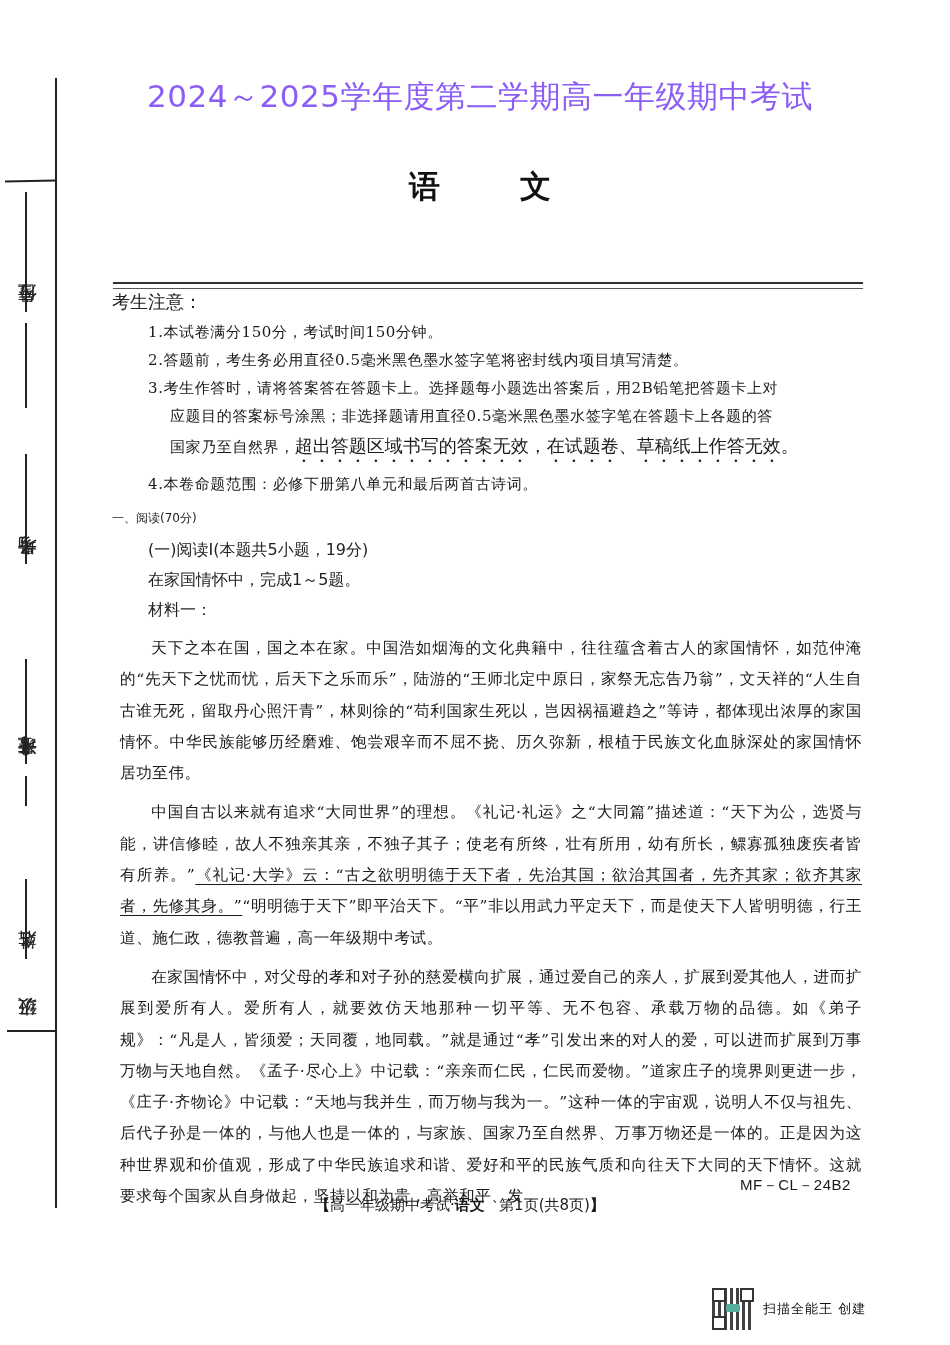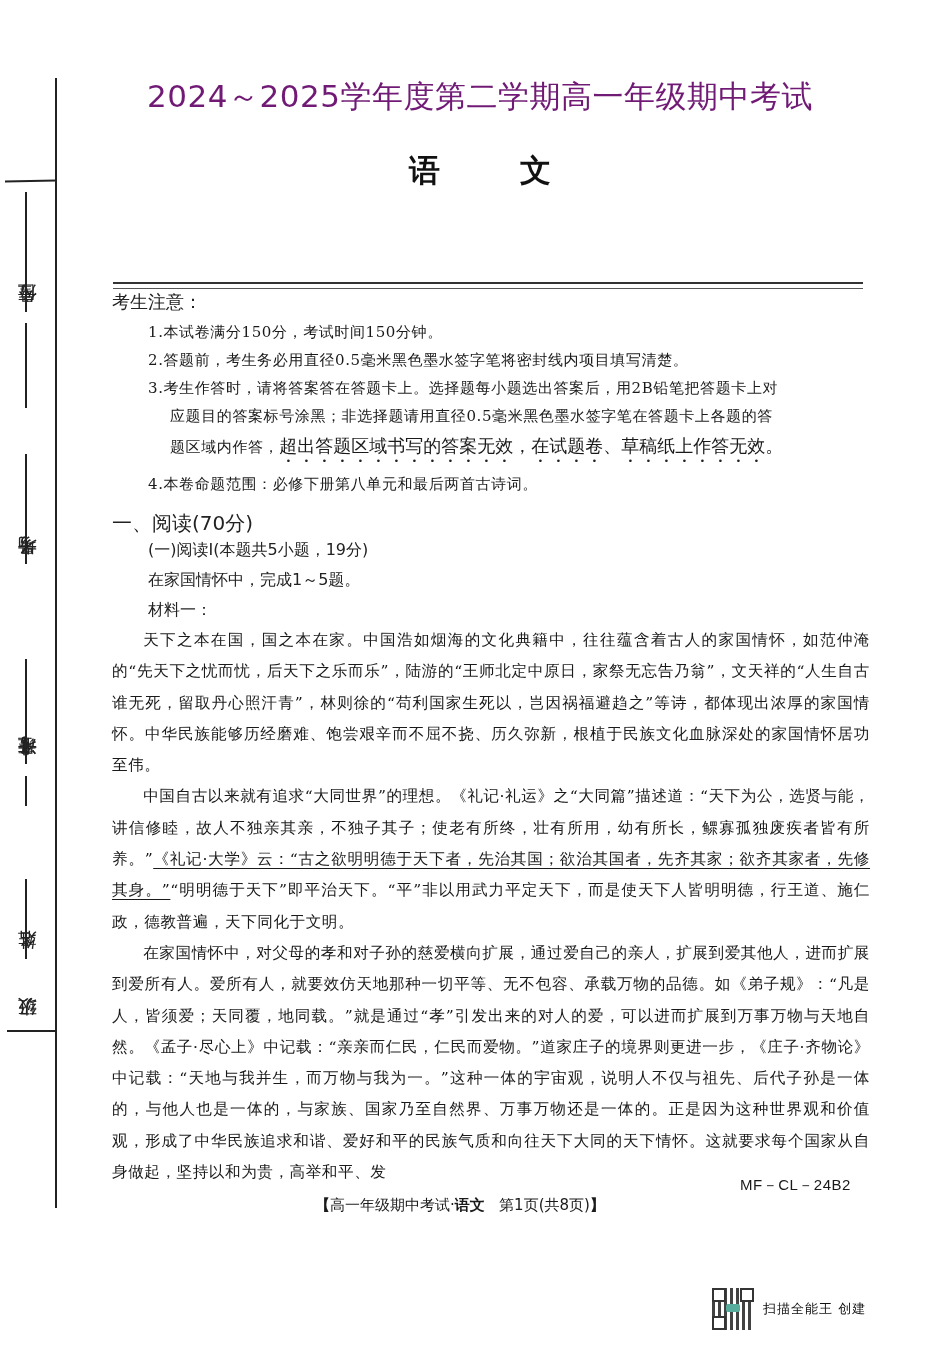--- a/index.html
+++ b/index.html
@@ -28,24 +28,24 @@
     display: flex; align-items: center;
   }
   .bind-blank {
     display: inline-block; width: 2px; background: #222; margin: 4px 0;
   }
 
   
   .title {
     position: absolute; left: 100px; top: 76px; width: 760px; text-align: center;
     font-family: "DejaVu Sans", "Liberation Sans", sans-serif;
-    font-size: 31px; letter-spacing: 0.5px; color: #701a75; font-weight: normal;
+    font-size: 31px; letter-spacing: 0.5px; color: #8b5cf6; font-weight: normal;
   }
   .subject {
-    position: absolute; left: 100px; top: 150px; width: 760px; text-align: center;
+    position: absolute; left: 100px; top: 166px; width: 760px; text-align: center;
     font-family: "DejaVu Sans", "Liberation Sans", sans-serif;
     font-size: 31px; font-weight: bold; color: #111; letter-spacing: 0;
   }
   .subject span { display: inline-block; margin: 0 40px; }
   .rule {
     position: absolute; left: 113px; top: 282px; width: 750px; height: 4px;
     border-top: 2px solid #333; border-bottom: 1px solid #555;
   }
 
   
@@ -64,33 +64,33 @@
     font-family: "DejaVu Sans", "Liberation Sans", sans-serif;
     font-size: 18px; letter-spacing: 0;
     text-emphasis: dot #222; -webkit-text-emphasis: dot #222;
     text-emphasis-position: under right; margin-top: 39px; -webkit-text-emphasis-position: under;
   }
 
   
   .section-head {
     position: absolute; left: 112px; top: 510px;
     font-family: "DejaVu Sans", "Liberation Sans", sans-serif;
-    font-size: 20px; color: #222;
+    font-size: 12px; color: #222;
   }
   .sub-head {
     position: absolute; left: 148px;
     font-family: "DejaVu Sans", "Liberation Sans", sans-serif;
     font-size: 16px; color: #222;
   }
   .body-text {
     position: absolute; left: 112px; top: 625px; width: 758px;
     font-size: 15.6px; line-height: 31.3px; color: #1a1a1a;
     text-align: justify; letter-spacing: 0.55px;
   }
-  .body-text p { margin: 0; text-indent: 2em; }
+  .body-text p { margin: 8px; text-indent: 2em; }
   .ul { text-decoration: underline; text-underline-offset: 4px; text-decoration-thickness: 1px; }
 
   
   .footer {
     position: absolute; left: 100px; top: 1176px; width: 810px;
     font-size: 15px; color: #1a1a1a;
   }
   .footer-left {
     position: absolute; left: 215px; top: 0;
     font-family: "DejaVu Sans", "Liberation Sans", sans-serif;
@@ -160,33 +160,33 @@
 </div>
 <div class="rule"></div>
 
 <div class="notice-head">考生注意：</div>
 <div class="notice-list">
   <div class="notice-item">1.本试卷满分150分，考试时间150分钟。</div>
   <div class="notice-item">2.答题前，考生务必用直径0.5毫米黑色墨水签字笔将密封线内项目填写清楚。</div>
   <div class="notice-item">
     <span>3.考生作答时，请将答案答在答题卡上。选择题每小题选出答案后，用2B铅笔把答题卡上对</span>
     <span class="cont">应题目的答案标号涂黑；非选择题请用直径0.5毫米黑色墨水签字笔在答题卡上各题的答</span>
-    <span class="cont" style="line-height:32px;"><span>题区域内作答，</span><span class="emph">超出答题区域书写的答案无效，在试题卷、草稿纸上作答无效。</span></span>
+    <span class="cont" style="line-height:32px;"><span>国家乃至自然界，</span><span class="emph">超出答题区域书写的答案无效，在试题卷、草稿纸上作答无效。</span></span>
   </div>
   <div class="notice-item" style="margin-top:4px;">4.本卷命题范围：必修下册第八单元和最后两首古诗词。</div>
 </div>
 
 <div class="section-head">一、阅读(70分)</div>
 <div class="sub-head" style="top:540px;">(一)阅读Ⅰ(本题共5小题，19分)</div>
 <div class="sub-head" style="top:570px;">在家国情怀中，完成1～5题。</div>
 <div class="sub-head" style="top:600px;">材料一：</div>
 
 <div class="body-text">
   <p>天下之本在国，国之本在家。中国浩如烟海的文化典籍中，往往蕴含着古人的家国情怀，如范仲淹的“先天下之忧而忧，后天下之乐而乐”，陆游的“王师北定中原日，家祭无忘告乃翁”，文天祥的“人生自古谁无死，留取丹心照汗青”，林则徐的“苟利国家生死以，岂因祸福避趋之”等诗，都体现出浓厚的家国情怀。中华民族能够历经磨难、饱尝艰辛而不屈不挠、历久弥新，根植于民族文化血脉深处的家国情怀居功至伟。</p>
-  <p><span>中国自古以来就有追求“大同世界”的理想。《礼记·礼运》之“大同篇”描述道：“天下为公，选贤与能，讲信修睦，故人不独亲其亲，不独子其子；使老有所终，壮有所用，幼有所长，鳏寡孤独废疾者皆有所养。”</span><span class="ul">《礼记·大学》云：“古之欲明明德于天下者，先治其国；欲治其国者，先齐其家；欲齐其家者，先修其身。”</span><span>“明明德于天下”即平治天下。“平”非以用武力平定天下，而是使天下人皆明明德，行王道、施仁政，德教普遍，天下同化于文明。</span></p>
+  <p><span>中国自古以来就有追求“大同世界”的理想。《礼记·礼运》之“大同篇”描述道：“天下为公，选贤与能，讲信修睦，故人不独亲其亲，不独子其子；使老有所终，壮有所用，幼有所长，鳏寡孤独废疾者皆有所养。”</span><span class="ul">《礼记·大学》云：“古之欲明明德于天下者，先治其国；欲治其国者，先齐其家；欲齐其家者，先修其身。”</span><span>“明明德于天下”即平治天下。“平”非以用武力平定天下，而是使天下人皆明明德，行王道、施仁政，德教普遍，高一年级期中考试。</span></p>
   <p>在家国情怀中，对父母的孝和对子孙的慈爱横向扩展，通过爱自己的亲人，扩展到爱其他人，进而扩展到爱所有人。爱所有人，就要效仿天地那种一切平等、无不包容、承载万物的品德。如《弟子规》：“凡是人，皆须爱；天同覆，地同载。”就是通过“孝”引发出来的对人的爱，可以进而扩展到万事万物与天地自然。《孟子·尽心上》中记载：“亲亲而仁民，仁民而爱物。”道家庄子的境界则更进一步，《庄子·齐物论》中记载：“天地与我并生，而万物与我为一。”这种一体的宇宙观，说明人不仅与祖先、后代子孙是一体的，与他人也是一体的，与家族、国家乃至自然界、万事万物还是一体的。正是因为这种世界观和价值观，形成了中华民族追求和谐、爱好和平的民族气质和向往天下大同的天下情怀。这就要求每个国家从自身做起，坚持以和为贵，高举和平、发</p>
 </div>
 
 <div class="footer">
   <div class="footer-left">
     <span class="bracket">【</span><span>高一年级期中考试·</span><span class="subj">语文</span>&nbsp;&nbsp;&nbsp;<span>第1页(共8页)</span><span class="bracket">】</span>
   </div>
   <div class="footer-code">MF－CL－24B2</div>
 </div>
 

